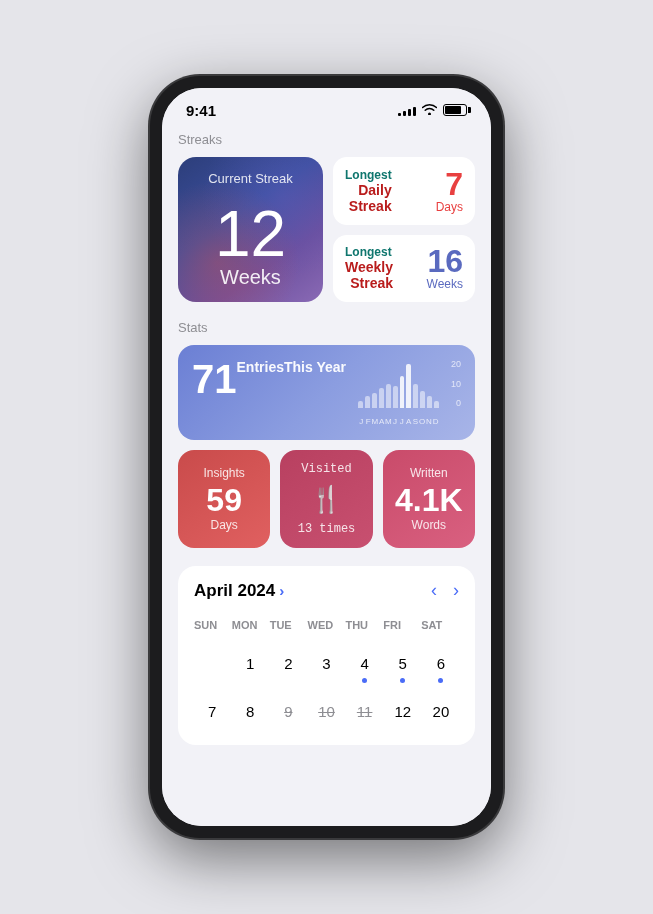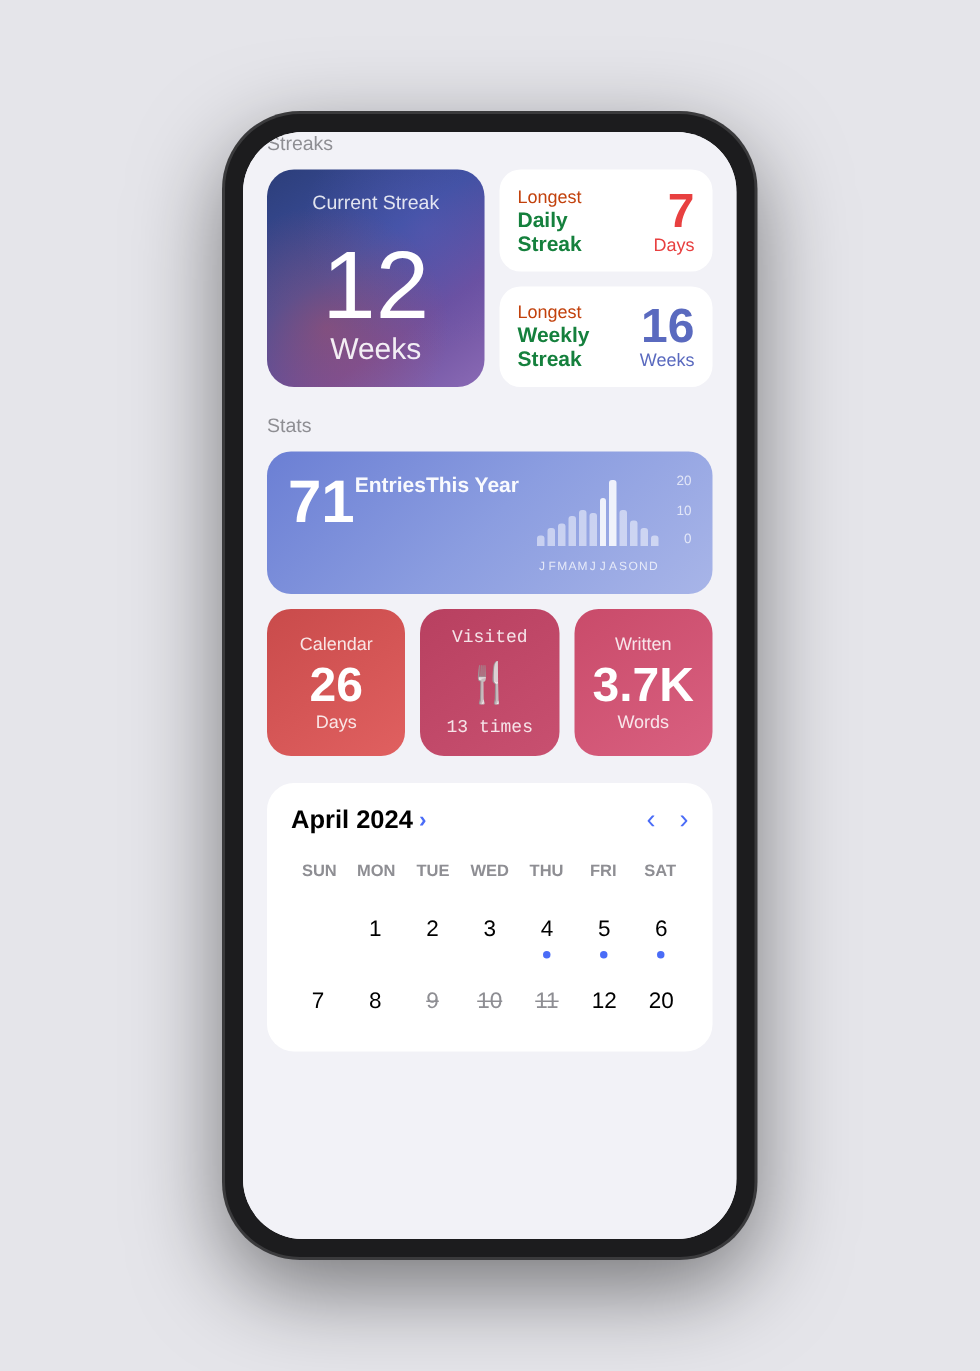--- a/index.html
+++ b/index.html
@@ -228,28 +228,29 @@
       justify-content: space-between;
     }
 
     .streak-mini-label {
       display: flex;
       flex-direction: column;
     }
 
     .streak-mini-top {
       font-size: 12px;
-      color: #c2410c;
-      font-weight: 400;
+      color: #0f766e;
+      font-weight: 700;
     }
 
     .streak-mini-bold {
       font-size: 14px;
       font-weight: 600;
-      color: #15803d;
+      color: #b91c1c;
+      text-align: right;
     }
 
     .streak-mini-value {
       display: flex;
       flex-direction: column;
       align-items: flex-end;
     }
 
     .streak-mini-number-red {
       font-size: 32px;
@@ -504,21 +505,20 @@
       cursor: pointer;
     }
 
     .calendar-days-header {
       display: grid;
       grid-template-columns: repeat(7, 1fr);
       margin-bottom: 8px;
     }
 
     .day-header {
-      text-align: center;
       font-size: 11px;
       font-weight: 600;
       color: #8e8e93;
       padding: 4px 0;
     }
 
     .calendar-grid {
       display: grid;
       grid-template-columns: repeat(7, 1fr);
       gap: 2px;
@@ -561,20 +561,41 @@
     .cal-day-empty {
       padding: 6px 2px;
     }
   </style>
 </head>
 <body>
 
 <div class="phone-frame">
   <div class="phone-screen">
 
+    <div class="status-bar">
+      <span class="status-time">9:41</span>
+      <div class="status-icons">
+        <div class="signal-bars">
+          <div class="signal-bar" style="height:3px"></div>
+          <div class="signal-bar" style="height:5px"></div>
+          <div class="signal-bar" style="height:7px"></div>
+          <div class="signal-bar" style="height:9px"></div>
+        </div>
+        <span class="wifi-icon">
+          <svg width="15" height="12" viewBox="0 0 15 12" fill="none">
+            <path d="M7.5 9.5a1.5 1.5 0 1 1 0 3 1.5 1.5 0 0 1 0-3z" fill="#000"></path>
+            <path d="M3.2 7.2a6 6 0 0 1 8.6 0" stroke="#000" stroke-width="1.5" fill="none" stroke-linecap="round"></path>
+            <path d="M0.5 4.5a10 10 0 0 1 14 0" stroke="#000" stroke-width="1.5" fill="none" stroke-linecap="round"></path>
+          </svg>
+        </span>
+        <div class="battery-icon">
+          <div class="battery-fill"></div>
+        </div>
+      </div>
+    </div>
 
     <div class="content-area">
 
 
       <div class="streaks-section">
         <div class="section-label">Streaks</div>
         <div class="streaks-grid">
 
           <div class="current-streak-card">
             <span class="current-streak-label">Current Streak</span>
@@ -660,34 +681,34 @@
                   <span class="month-label">N</span>
                   <span class="month-label">D</span>
                 </div>
             </div>
           </div>
         </div>
 
         <div class="bottom-stats">
 
           <div class="stat-card-red">
-            <span class="stat-card-label-top">Calendar</span>
-            <span class="stat-card-number">26</span>
+            <span class="stat-card-label-top">Insights</span>
+            <span class="stat-card-number">59</span>
             <span class="stat-card-label-bottom">Days</span>
           </div>
 
           <div class="stat-card-dark-red">
             <span class="stat-card-label-top">Visited</span>
             <span class="stat-card-icon">🍴</span>
             <span class="stat-card-label-bottom">13 times</span>
           </div>
 
           <div class="stat-card-pink">
             <span class="stat-card-label-top">Written</span>
-            <span class="stat-card-number">3.7K</span>
+            <span class="stat-card-number">4.1K</span>
             <span class="stat-card-label-bottom">Words</span>
           </div>
         </div>
       </div>
 
       <div class="calendar-section">
         <div class="calendar-card">
           <div class="calendar-header">
             <div class="calendar-month">
               <span class="calendar-month-text">April 2024</span>

